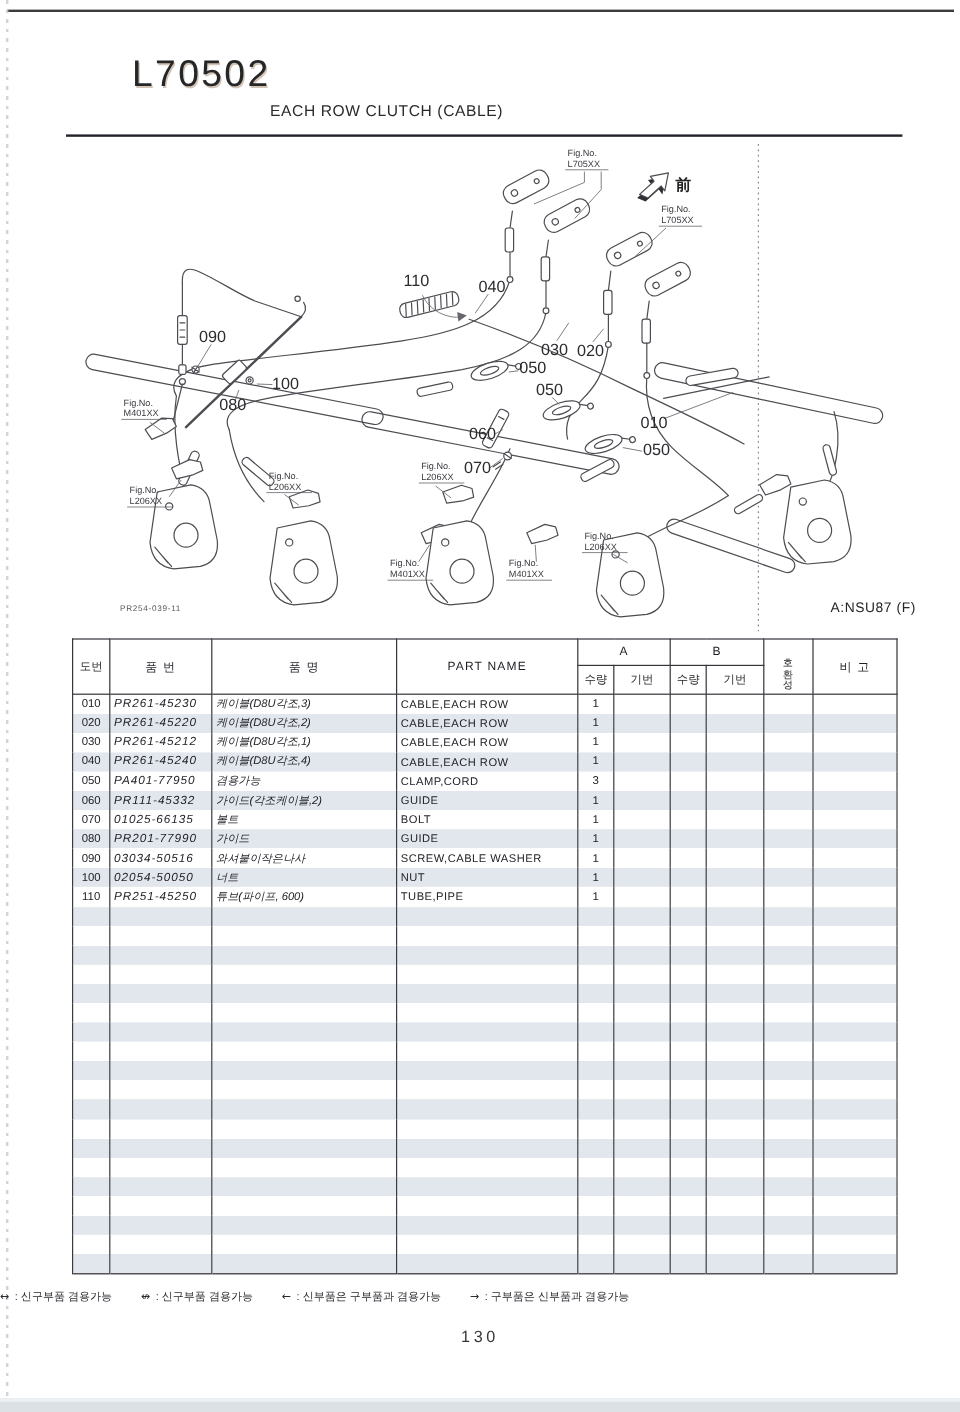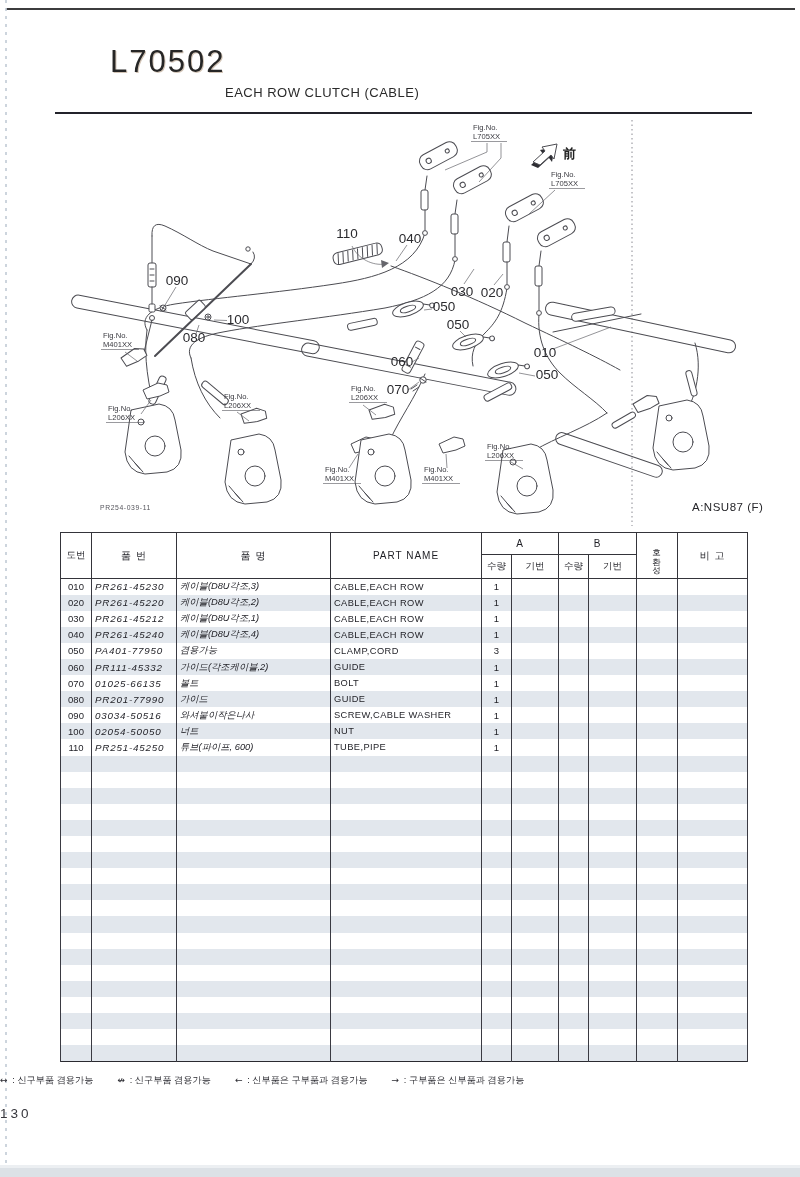--- a/index.html
+++ b/index.html
@@ -49,21 +49,21 @@
   .parts-table tbody td{border-left:1px solid #3a3a42;border-right:1px solid #3a3a42;border-top:none;border-bottom:none;}
   .c-center{text-align:center;}
   .c-pn{letter-spacing:.8px;font-size:9.8px;padding-left:6px;font-style:italic;}
   .c-name{font-size:9.3px;padding-left:5px;font-style:italic;}
   .c-en{font-size:9.3px;letter-spacing:.4px;padding-left:5px;}
 
   
   .legend{position:absolute;left:0;right:0;top:1074px;display:flex;justify-content:flex-start;gap:24px;
     font-size:9.2px;color:#2a2a30;white-space:nowrap;}
   .legend .sym{font-family:"DejaVu Sans",sans-serif;margin-right:2px;}
-  .page-number{position:absolute;left:0;right:0;top:1106px;text-align:left;font-size:13.5px;letter-spacing:3px;color:#36363c;}
+  .page-number{position:absolute;left:0;right:0;top:1106px;text-align:center;font-size:13.5px;letter-spacing:3px;color:#36363c;}
 </style>
 </head>
 <body>
 
 <div class="page">
   <div class="top-line"></div>
   <div class="edge-left"></div>
   <div class="edge-bottom2"></div>
   <div class="edge-bottom"></div>
 

